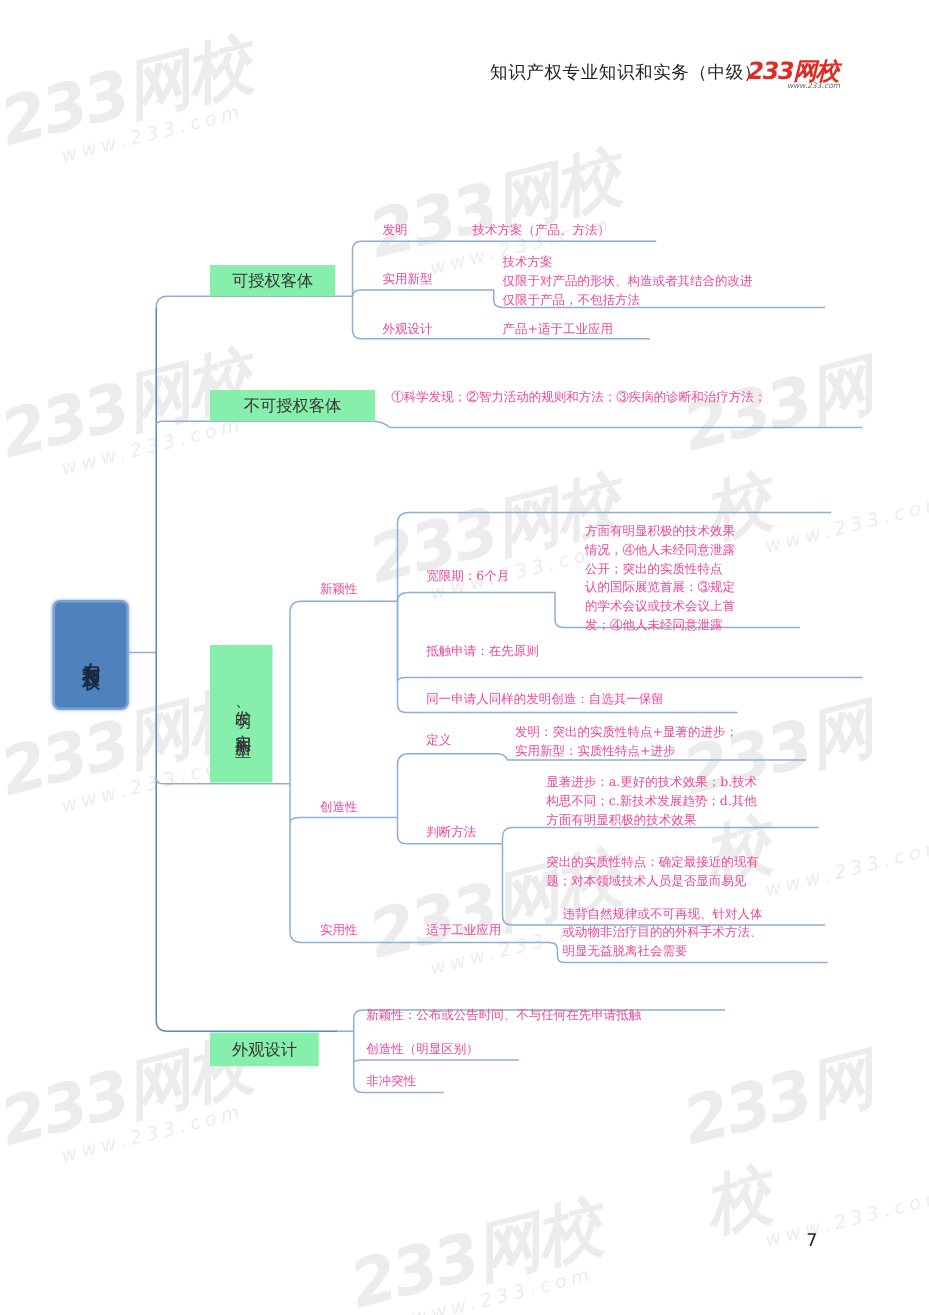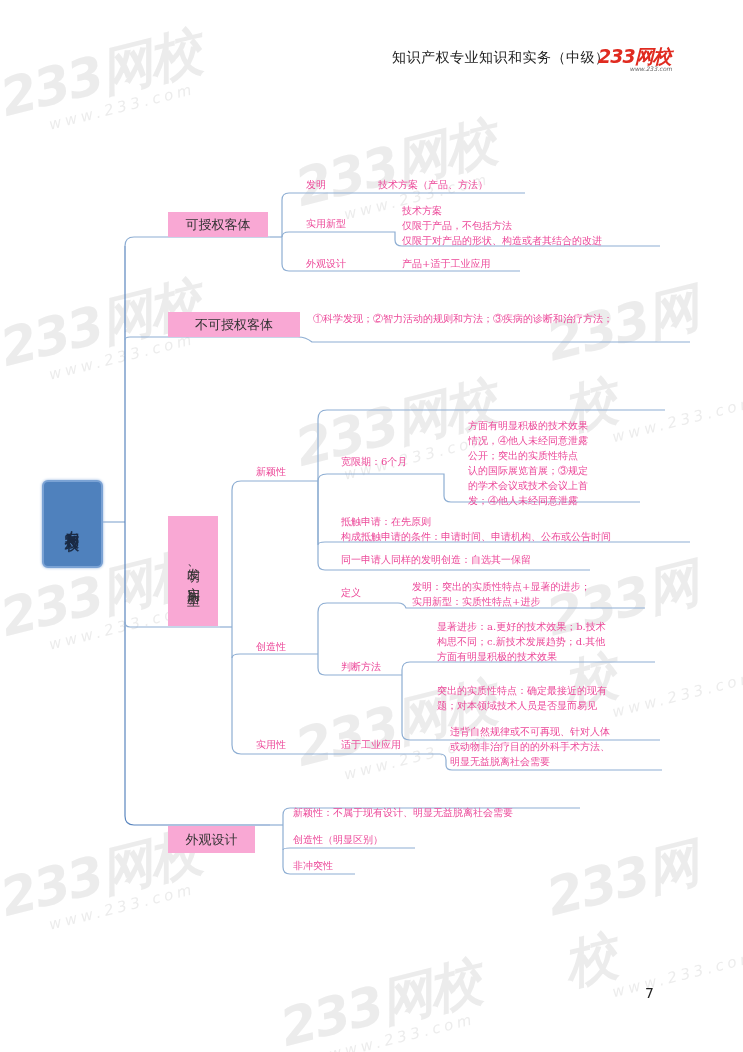--- a/index.html
+++ b/index.html
@@ -3,21 +3,21 @@
 <meta charset="utf-8">
 <style>
   * { box-sizing: border-box; margin: 0; padding: 0; }
   html, body { width: 743px; height: 1052px; background: #ffffff; overflow: hidden; }
   body { position: relative; font-family: "DejaVu Serif", "Liberation Serif", serif; color: #222; }
   .abs { position: absolute; }
   .txt { font-size: 10px; line-height: 14px; white-space: nowrap; color: #ec4899; }
   .header-title { font-family: "DejaVu Sans", "Liberation Sans", sans-serif; font-size: 14px; color: #222; letter-spacing: 0.5px; }
   .logo { font-family: "DejaVu Sans", "Liberation Sans", sans-serif; font-weight: bold; font-style: italic; color: #e02b20; font-size: 19px; letter-spacing: -1px; }
   .logo-sub { font-family: "DejaVu Sans", "Liberation Sans", sans-serif; font-size: 6px; color: #666; font-style: italic; }
-  .box { background: #f9a8d4; display: flex; align-items: center; justify-content: center; font-size: 13px; color: #333; }
+  .box { background: #86efac; display: flex; align-items: center; justify-content: center; font-size: 13px; color: #333; }
   .root { background: #4f81bd; border: 2px solid #7aa2d4; border-radius: 6px; box-shadow: 0 0 3px #8fb0dc; display: flex; align-items: center; justify-content: center; }
   .root span { writing-mode: vertical-rl; text-orientation: upright; font-size: 14px; color: #1a2a44; font-weight: bold; letter-spacing: 3px; }
   .vbox span { writing-mode: vertical-rl; text-orientation: upright; letter-spacing: 2px; font-size: 13px; color: #333; }
   svg.lines { position: absolute; left: 0; top: 0; }
   .wm { position: absolute; font-family: "DejaVu Sans", "Liberation Sans", sans-serif; font-weight: bold; font-style: italic; color: rgba(200,200,200,0.35); transform: rotate(-14deg); pointer-events: none; }
   .wm .big { font-size: 52px; letter-spacing: -2px; }
   .wm .small { font-size: 15px; letter-spacing: 4px; display: block; margin-left: 40px; margin-top: -8px; font-weight: normal; }
   .page-num { font-family: "DejaVu Sans", "Liberation Sans", sans-serif; font-size: 14px; color: #222; }
   .multi { line-height: 15px; }
 </style>
@@ -86,22 +86,22 @@
 </div>
 
 <div class="abs box" style="left:168px; top:212px; width:100px; height:25px;">
   <span>可授权客体</span>
 </div>
 <div class="abs txt" style="left:306px; top:178px;">发明</div>
 <div class="abs txt" style="left:378px; top:178px;">技术方案（产品、方法）</div>
 <div class="abs txt" style="left:306px; top:217px;">实用新型</div>
 <div class="abs txt multi" style="left:402px; top:203px;">
   <div>技术方案</div>
+  <div>仅限于对产品的形状、构造或者其结合的改进</div>
   <div>仅限于产品，不包括方法</div>
-  <div>仅限于对产品的形状、构造或者其结合的改进</div>
 </div>
 <div class="abs txt" style="left:306px; top:257px;">外观设计</div>
 <div class="abs txt" style="left:402px; top:257px;">产品+适于工业应用</div>
 
 <div class="abs box" style="left:168px; top:312px; width:132px; height:25px;">
   <span>不可授权客体</span>
 </div>
 <div class="abs txt multi" style="left:313px; top:311px;">
   <div>①科学发现；②智力活动的规则和方法；③疾病的诊断和治疗方法；</div>
 </div>
@@ -117,21 +117,20 @@
 <div class="abs txt multi" style="left:468px; top:418px;">
   <div>方面有明显积极的技术效果</div>
   <div>情况，④他人未经同意泄露</div>
   <div>公开；突出的实质性特点</div>
   <div>认的国际展览首展；③规定</div>
   <div>的学术会议或技术会议上首</div>
   <div>发；④他人未经同意泄露</div>
 </div>
 <div class="abs txt multi" style="left:341px; top:514px;">
   <div>抵触申请：在先原则</div>
-  <div>构成抵触申请的条件：申请时间、申请机构、公布或公告时间</div>
 </div>
 <div class="abs txt" style="left:341px; top:553px;">同一申请人同样的发明创造：自选其一保留</div>
 
 <div class="abs txt" style="left:256px; top:640px;">创造性</div>
 <div class="abs txt" style="left:341px; top:586px;">定义</div>
 <div class="abs txt multi" style="left:412px; top:579px;">
   <div>发明：突出的实质性特点+显著的进步；</div>
   <div>实用新型：实质性特点+进步</div>
 </div>
 <div class="abs txt" style="left:341px; top:660px;">判断方法</div>
@@ -149,17 +148,17 @@
 <div class="abs txt" style="left:341px; top:738px;">适于工业应用</div>
 <div class="abs txt multi" style="left:450px; top:724px;">
   <div>违背自然规律或不可再现、针对人体</div>
   <div>或动物非治疗目的的外科手术方法、</div>
   <div>明显无益脱离社会需要</div>
 </div>
 
 <div class="abs box" style="left:168px; top:825px; width:87px; height:27px; top:826px;">
   <span>外观设计</span>
 </div>
-<div class="abs txt" style="left:293px; top:806px; top:806px;">新颖性：不属于现有设计、明显无益脱离社会需要</div>
+<div class="abs txt" style="left:293px; top:806px; top:806px;">新颖性：公布或公告时间、不与任何在先申请抵触</div>
 <div class="abs txt" style="left:293px; top:833px;">创造性（明显区别）</div>
 <div class="abs txt" style="left:293px; top:859px;">非冲突性</div>
 
 <div class="abs page-num" style="left:645px; top:985px;">7</div>
 
 </body></html>

